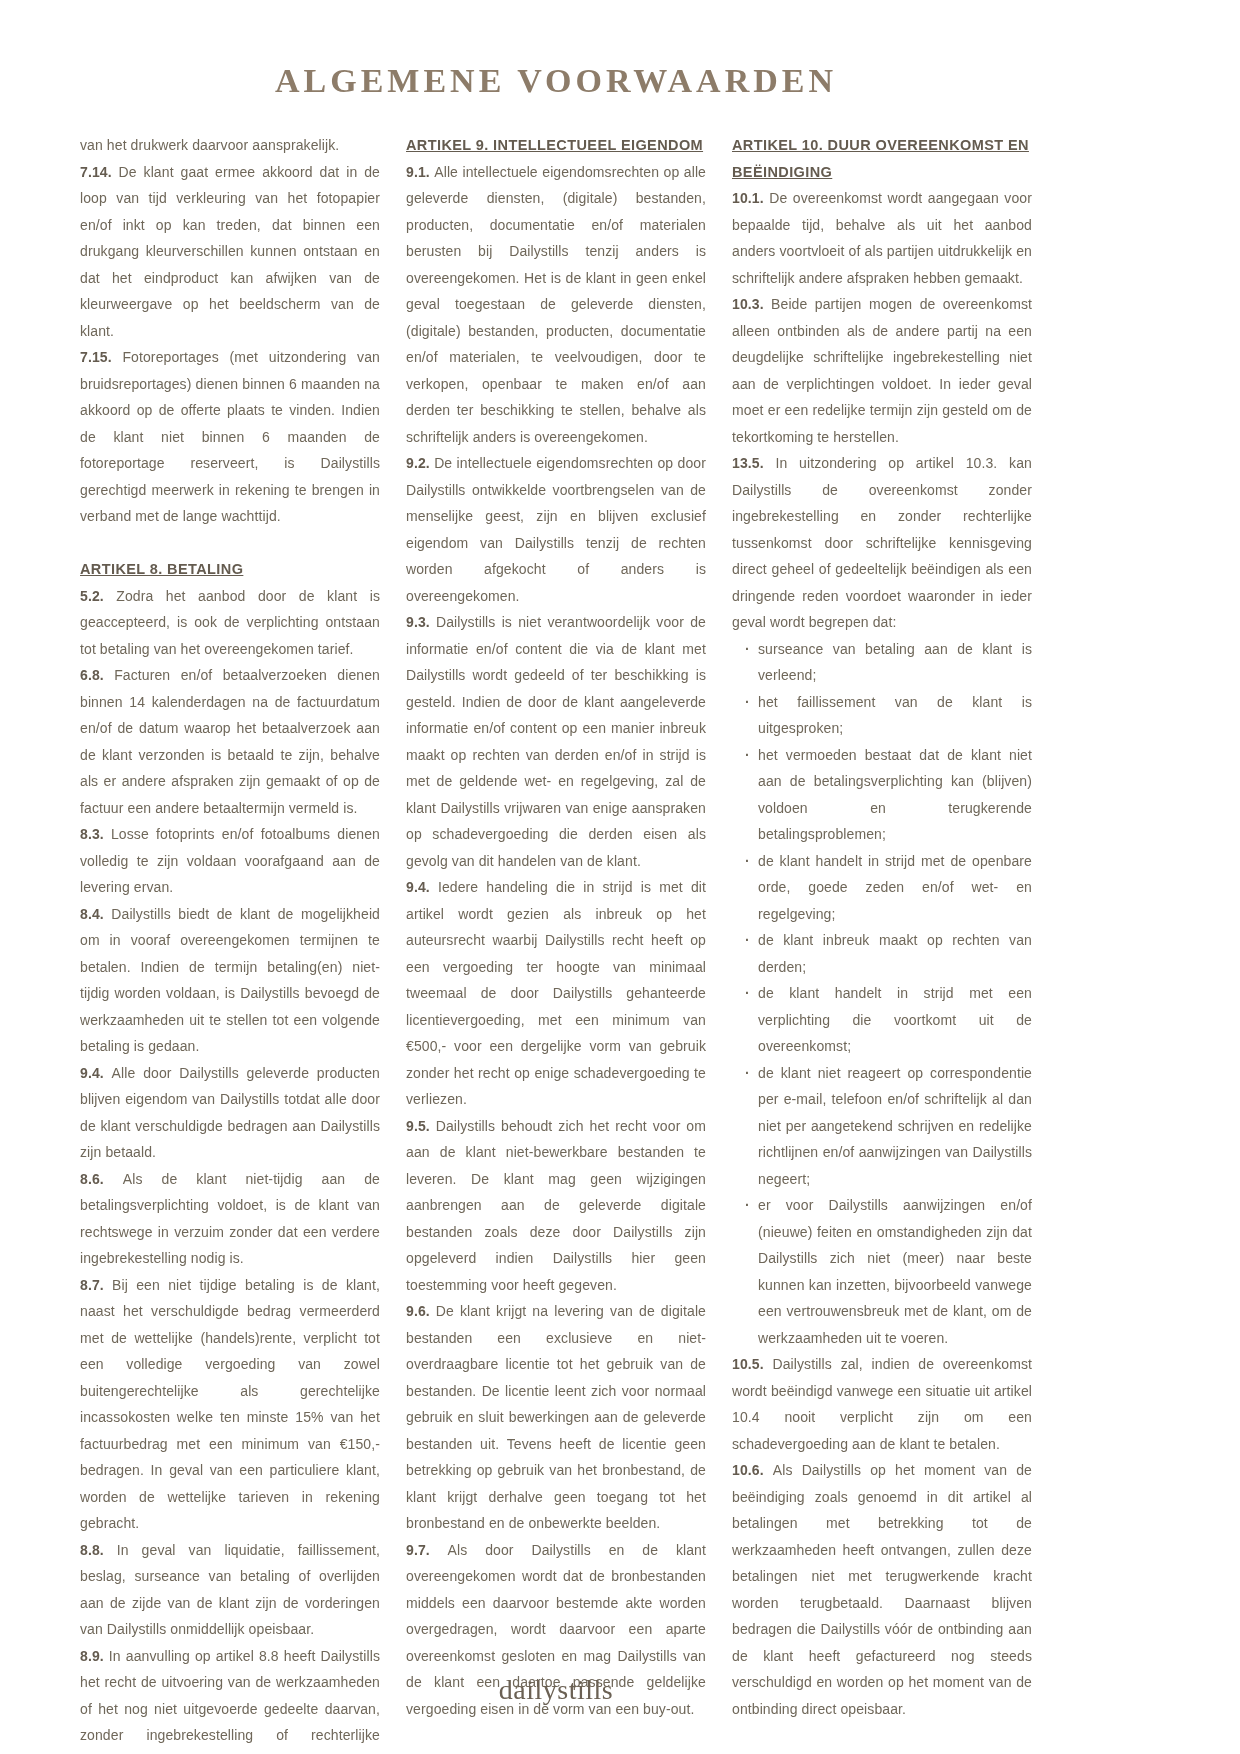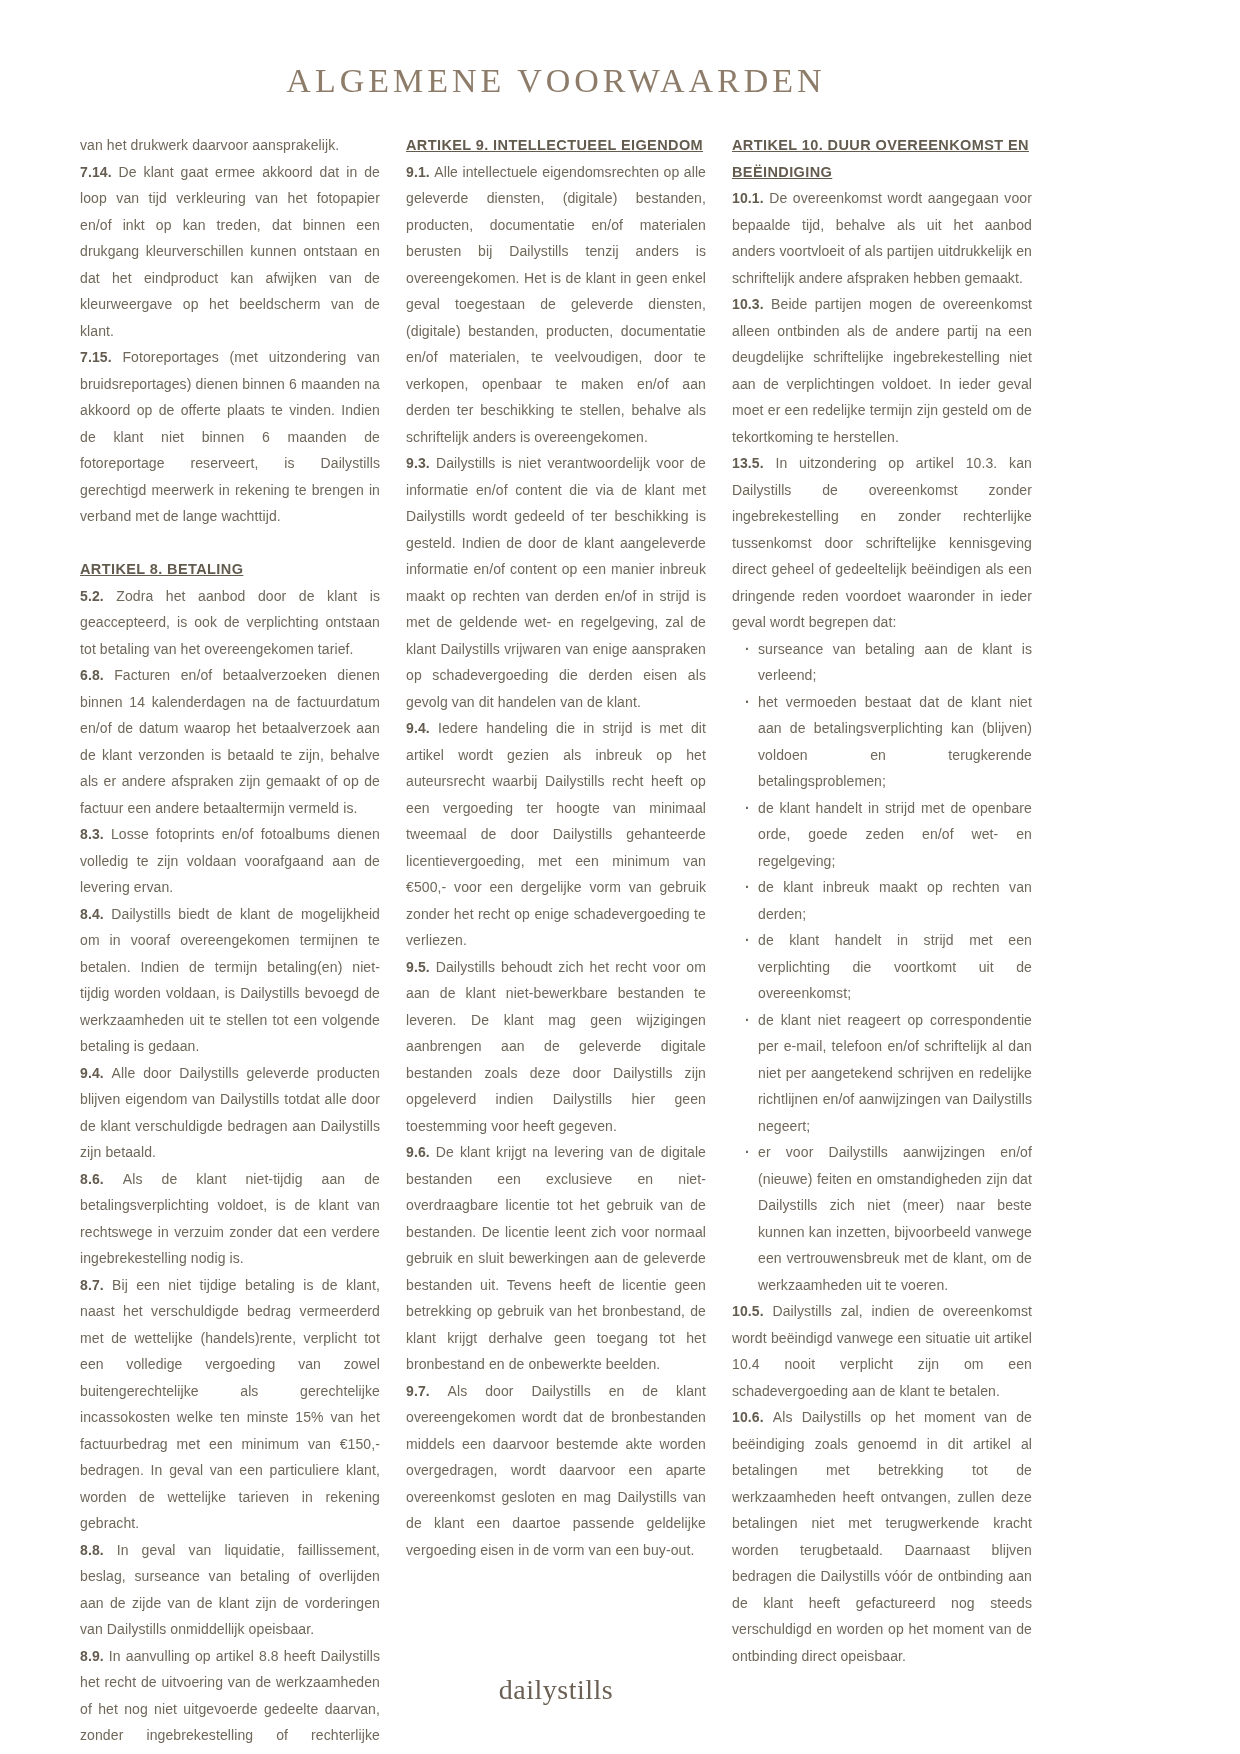--- a/index.html
+++ b/index.html
@@ -17,21 +17,21 @@
     position: absolute;
     left: 80px;
     top: 0;
     width: 952px;
     height: 100%;
   }
   .doc-title {
     margin-top: 62px;
     text-align: center;
     font-family: "Liberation Serif", "DejaVu Serif", serif;
-    font-weight: 400;
+    font-weight: 700;
     font-size: 34px;
     letter-spacing: 4px;
     color: var(--c-title, #8d7c69);
     white-space: nowrap;
   }
   .columns {
     display: flex;
     gap: 26px;
     margin-top: 32px;
   }
@@ -102,33 +102,34 @@
           <p class="para"><span class="para-num">8.4. </span>Dailystills biedt de klant de mogelijkheid om in vooraf overeengekomen termijnen te betalen. Indien de termijn betaling(en) niet-tijdig worden voldaan, is Dailystills bevoegd de werkzaamheden uit te stellen tot een volgende betaling is gedaan.</p>
           <p class="para"><span class="para-num">9.4. </span>Alle door Dailystills geleverde producten blijven eigendom van Dailystills totdat alle door de klant verschuldigde bedragen aan Dailystills zijn betaald.</p>
           <p class="para"><span class="para-num">8.6. </span>Als de klant niet-tijdig aan de betalingsverplichting voldoet, is de klant van rechtswege in verzuim zonder dat een verdere ingebrekestelling nodig is.</p>
           <p class="para"><span class="para-num">8.7. </span>Bij een niet tijdige betaling is de klant, naast het verschuldigde bedrag vermeerderd met de wettelijke (handels)rente, verplicht tot een volledige vergoeding van zowel buitengerechtelijke als gerechtelijke incassokosten welke ten minste 15% van het factuurbedrag met een minimum van €150,- bedragen. In geval van een particuliere klant, worden de wettelijke tarieven in rekening gebracht.</p>
           <p class="para"><span class="para-num">8.8. </span>In geval van liquidatie, faillissement, beslag, surseance van betaling of overlijden aan de zijde van de klant zijn de vorderingen van Dailystills onmiddellijk opeisbaar.</p>
           <p class="para"><span class="para-num">8.9. </span>In aanvulling op artikel 8.8 heeft Dailystills het recht de uitvoering van de werkzaamheden of het nog niet uitgevoerde gedeelte daarvan, zonder ingebrekestelling of rechterlijke interventie te beëindigen of op te schorten, zonder recht op vergoeding van schade voor de klant die hierdoor mocht ontstaan.</p>
         </div>
         <div class="column">
           <h2 class="article-heading">ARTIKEL 9. INTELLECTUEEL EIGENDOM</h2>
           <p class="para"><span class="para-num">9.1. </span>Alle intellectuele eigendomsrechten op alle geleverde diensten, (digitale) bestanden, producten, documentatie en/of materialen berusten bij Dailystills tenzij anders is overeengekomen. Het is de klant in geen enkel geval toegestaan de geleverde diensten, (digitale) bestanden, producten, documentatie en/of materialen, te veelvoudigen, door te verkopen, openbaar te maken en/of aan derden ter beschikking te stellen, behalve als schriftelijk anders is overeengekomen.</p>
+          <p class="para"><span class="para-num">9.2. </span>De intellectuele eigendomsrechten op door Dailystills ontwikkelde voortbrengselen van de menselijke geest, zijn en blijven exclusief eigendom van Dailystills tenzij de rechten worden afgekocht of anders is overeengekomen.</p>
           <p class="para"><span class="para-num">9.3. </span>Dailystills is niet verantwoordelijk voor de informatie en/of content die via de klant met Dailystills wordt gedeeld of ter beschikking is gesteld. Indien de door de klant aangeleverde informatie en/of content op een manier inbreuk maakt op rechten van derden en/of in strijd is met de geldende wet- en regelgeving, zal de klant Dailystills vrijwaren van enige aanspraken op schadevergoeding die derden eisen als gevolg van dit handelen van de klant.</p>
           <p class="para"><span class="para-num">9.4. </span>Iedere handeling die in strijd is met dit artikel wordt gezien als inbreuk op het auteursrecht waarbij Dailystills recht heeft op een vergoeding ter hoogte van minimaal tweemaal de door Dailystills gehanteerde licentievergoeding, met een minimum van €500,- voor een dergelijke vorm van gebruik zonder het recht op enige schadevergoeding te verliezen.</p>
           <p class="para"><span class="para-num">9.5. </span>Dailystills behoudt zich het recht voor om aan de klant niet-bewerkbare bestanden te leveren. De klant mag geen wijzigingen aanbrengen aan de geleverde digitale bestanden zoals deze door Dailystills zijn opgeleverd indien Dailystills hier geen toestemming voor heeft gegeven.</p>
           <p class="para"><span class="para-num">9.6. </span>De klant krijgt na levering van de digitale bestanden een exclusieve en niet-overdraagbare licentie tot het gebruik van de bestanden. De licentie leent zich voor normaal gebruik en sluit bewerkingen aan de geleverde bestanden uit. Tevens heeft de licentie geen betrekking op gebruik van het bronbestand, de klant krijgt derhalve geen toegang tot het bronbestand en de onbewerkte beelden.</p>
           <p class="para"><span class="para-num">9.7. </span>Als door Dailystills en de klant overeengekomen wordt dat de bronbestanden middels een daarvoor bestemde akte worden overgedragen, wordt daarvoor een aparte overeenkomst gesloten en mag Dailystills van de klant een daartoe passende geldelijke vergoeding eisen in de vorm van een buy-out.</p>
         </div>
         <div class="column">
           <h2 class="article-heading">ARTIKEL 10. DUUR OVEREENKOMST EN BEËINDIGING</h2>
           <p class="para"><span class="para-num">10.1. </span>De overeenkomst wordt aangegaan voor bepaalde tijd, behalve als uit het aanbod anders voortvloeit of als partijen uitdrukkelijk en schriftelijk andere afspraken hebben gemaakt.</p>
           <p class="para"><span class="para-num">10.3. </span>Beide partijen mogen de overeenkomst alleen ontbinden als de andere partij na een deugdelijke schriftelijke ingebrekestelling niet aan de verplichtingen voldoet. In ieder geval moet er een redelijke termijn zijn gesteld om de tekortkoming te herstellen.</p>
           <p class="para"><span class="para-num">13.5. </span>In uitzondering op artikel 10.3. kan Dailystills de overeenkomst zonder ingebrekestelling en zonder rechterlijke tussenkomst door schriftelijke kennisgeving direct geheel of gedeeltelijk beëindigen als een dringende reden voordoet waaronder in ieder geval wordt begrepen dat:</p>
           <div class="bullet"><span class="bullet-marker">·</span><span>surseance van betaling aan de klant is verleend;</span></div>
-          <div class="bullet"><span class="bullet-marker">·</span></div>
+          <div class="bullet"><span class="bullet-marker">·</span><span>het faillissement van de klant is uitgesproken;</span></div>
           <div class="bullet"><span class="bullet-marker">·</span><span>het vermoeden bestaat dat de klant niet aan de betalingsverplichting kan (blijven) voldoen en terugkerende betalingsproblemen;</span></div>
           <div class="bullet"><span class="bullet-marker">·</span><span>de klant handelt in strijd met de openbare orde, goede zeden en/of wet- en regelgeving;</span></div>
           <div class="bullet"><span class="bullet-marker">·</span><span>de klant inbreuk maakt op rechten van derden;</span></div>
           <div class="bullet"><span class="bullet-marker">·</span><span>de klant handelt in strijd met een verplichting die voortkomt uit de overeenkomst;</span></div>
           <div class="bullet"><span class="bullet-marker">·</span><span>de klant niet reageert op correspondentie per e-mail, telefoon en/of schriftelijk al dan niet per aangetekend schrijven en redelijke richtlijnen en/of aanwijzingen van Dailystills negeert;</span></div>
           <div class="bullet"><span class="bullet-marker">·</span><span>er voor Dailystills aanwijzingen en/of (nieuwe) feiten en omstandigheden zijn dat Dailystills zich niet (meer) naar beste kunnen kan inzetten, bijvoorbeeld vanwege een vertrouwensbreuk met de klant, om de werkzaamheden uit te voeren.</span></div>
           <p class="para"><span class="para-num">10.5. </span>Dailystills zal, indien de overeenkomst wordt beëindigd vanwege een situatie uit artikel 10.4 nooit verplicht zijn om een schadevergoeding aan de klant te betalen.</p>
           <p class="para"><span class="para-num">10.6. </span>Als Dailystills op het moment van de beëindiging zoals genoemd in dit artikel al betalingen met betrekking tot de werkzaamheden heeft ontvangen, zullen deze betalingen niet met terugwerkende kracht worden terugbetaald. Daarnaast blijven bedragen die Dailystills vóór de ontbinding aan de klant heeft gefactureerd nog steeds verschuldigd en worden op het moment van de ontbinding direct opeisbaar.</p>
         </div>
       </div>

